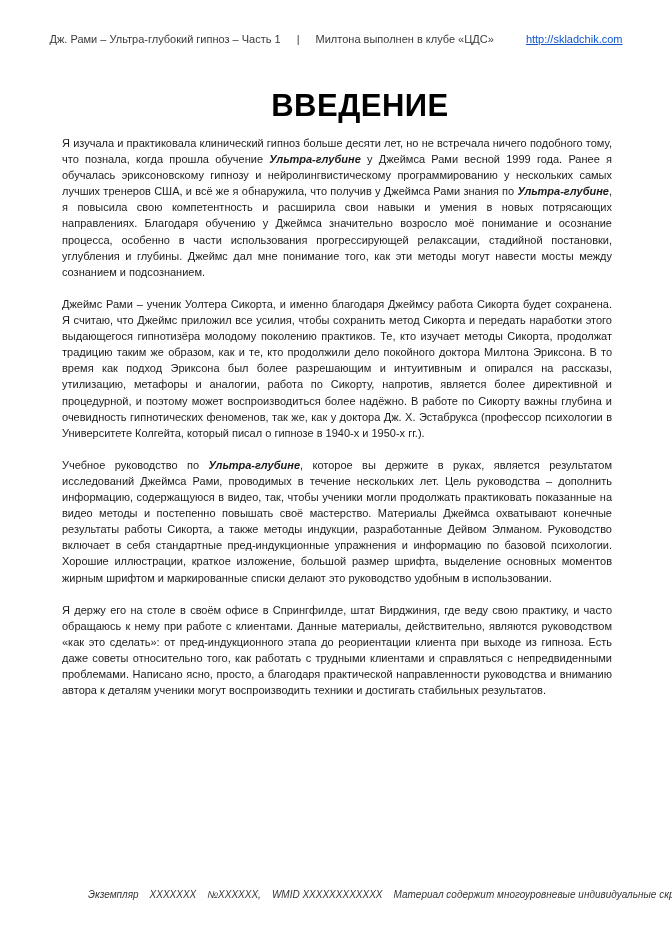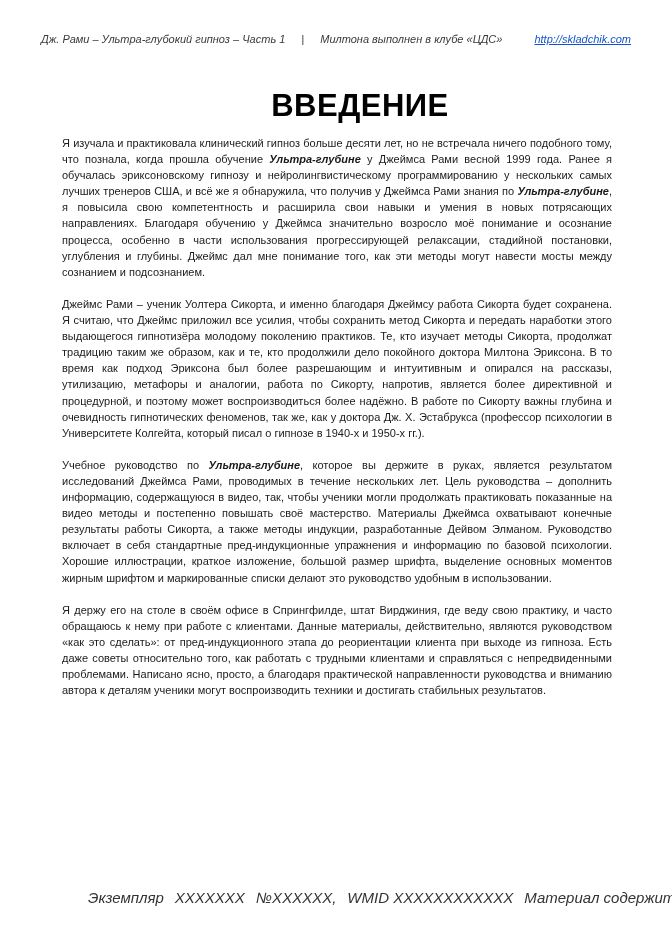--- a/index.html
+++ b/index.html
@@ -19,21 +19,20 @@
   .header {
     position: absolute;
     top: 33px;
     left: 0;
     width: 672px;
     display: flex;
     justify-content: center;
     align-items: baseline;
     gap: 16px;
     font-size: 11px;
-    font-style: italic;
     color: #3a3a3a;
     white-space: nowrap;
   }
   .h-sep { color: #3a3a3a; }
   .h-link {
     margin-left: 4px;
     text-decoration: underline;
     cursor: pointer;
   }
   
@@ -68,21 +67,21 @@
     font-style: italic;
   }
   
   .footer {
     position: absolute;
     top: 889px;
     left: 88px;
     width: 540px;
     display: flex;
     gap: 11px;
-    font-size: 15px;
+    font-size: 10px;
     font-style: italic;
     color: #333333;
     white-space: nowrap;
   }
   .page-number {
     position: absolute;
     top: 911px;
     right: 36px;
     font-size: 17px;
     color: #6d28d9;

